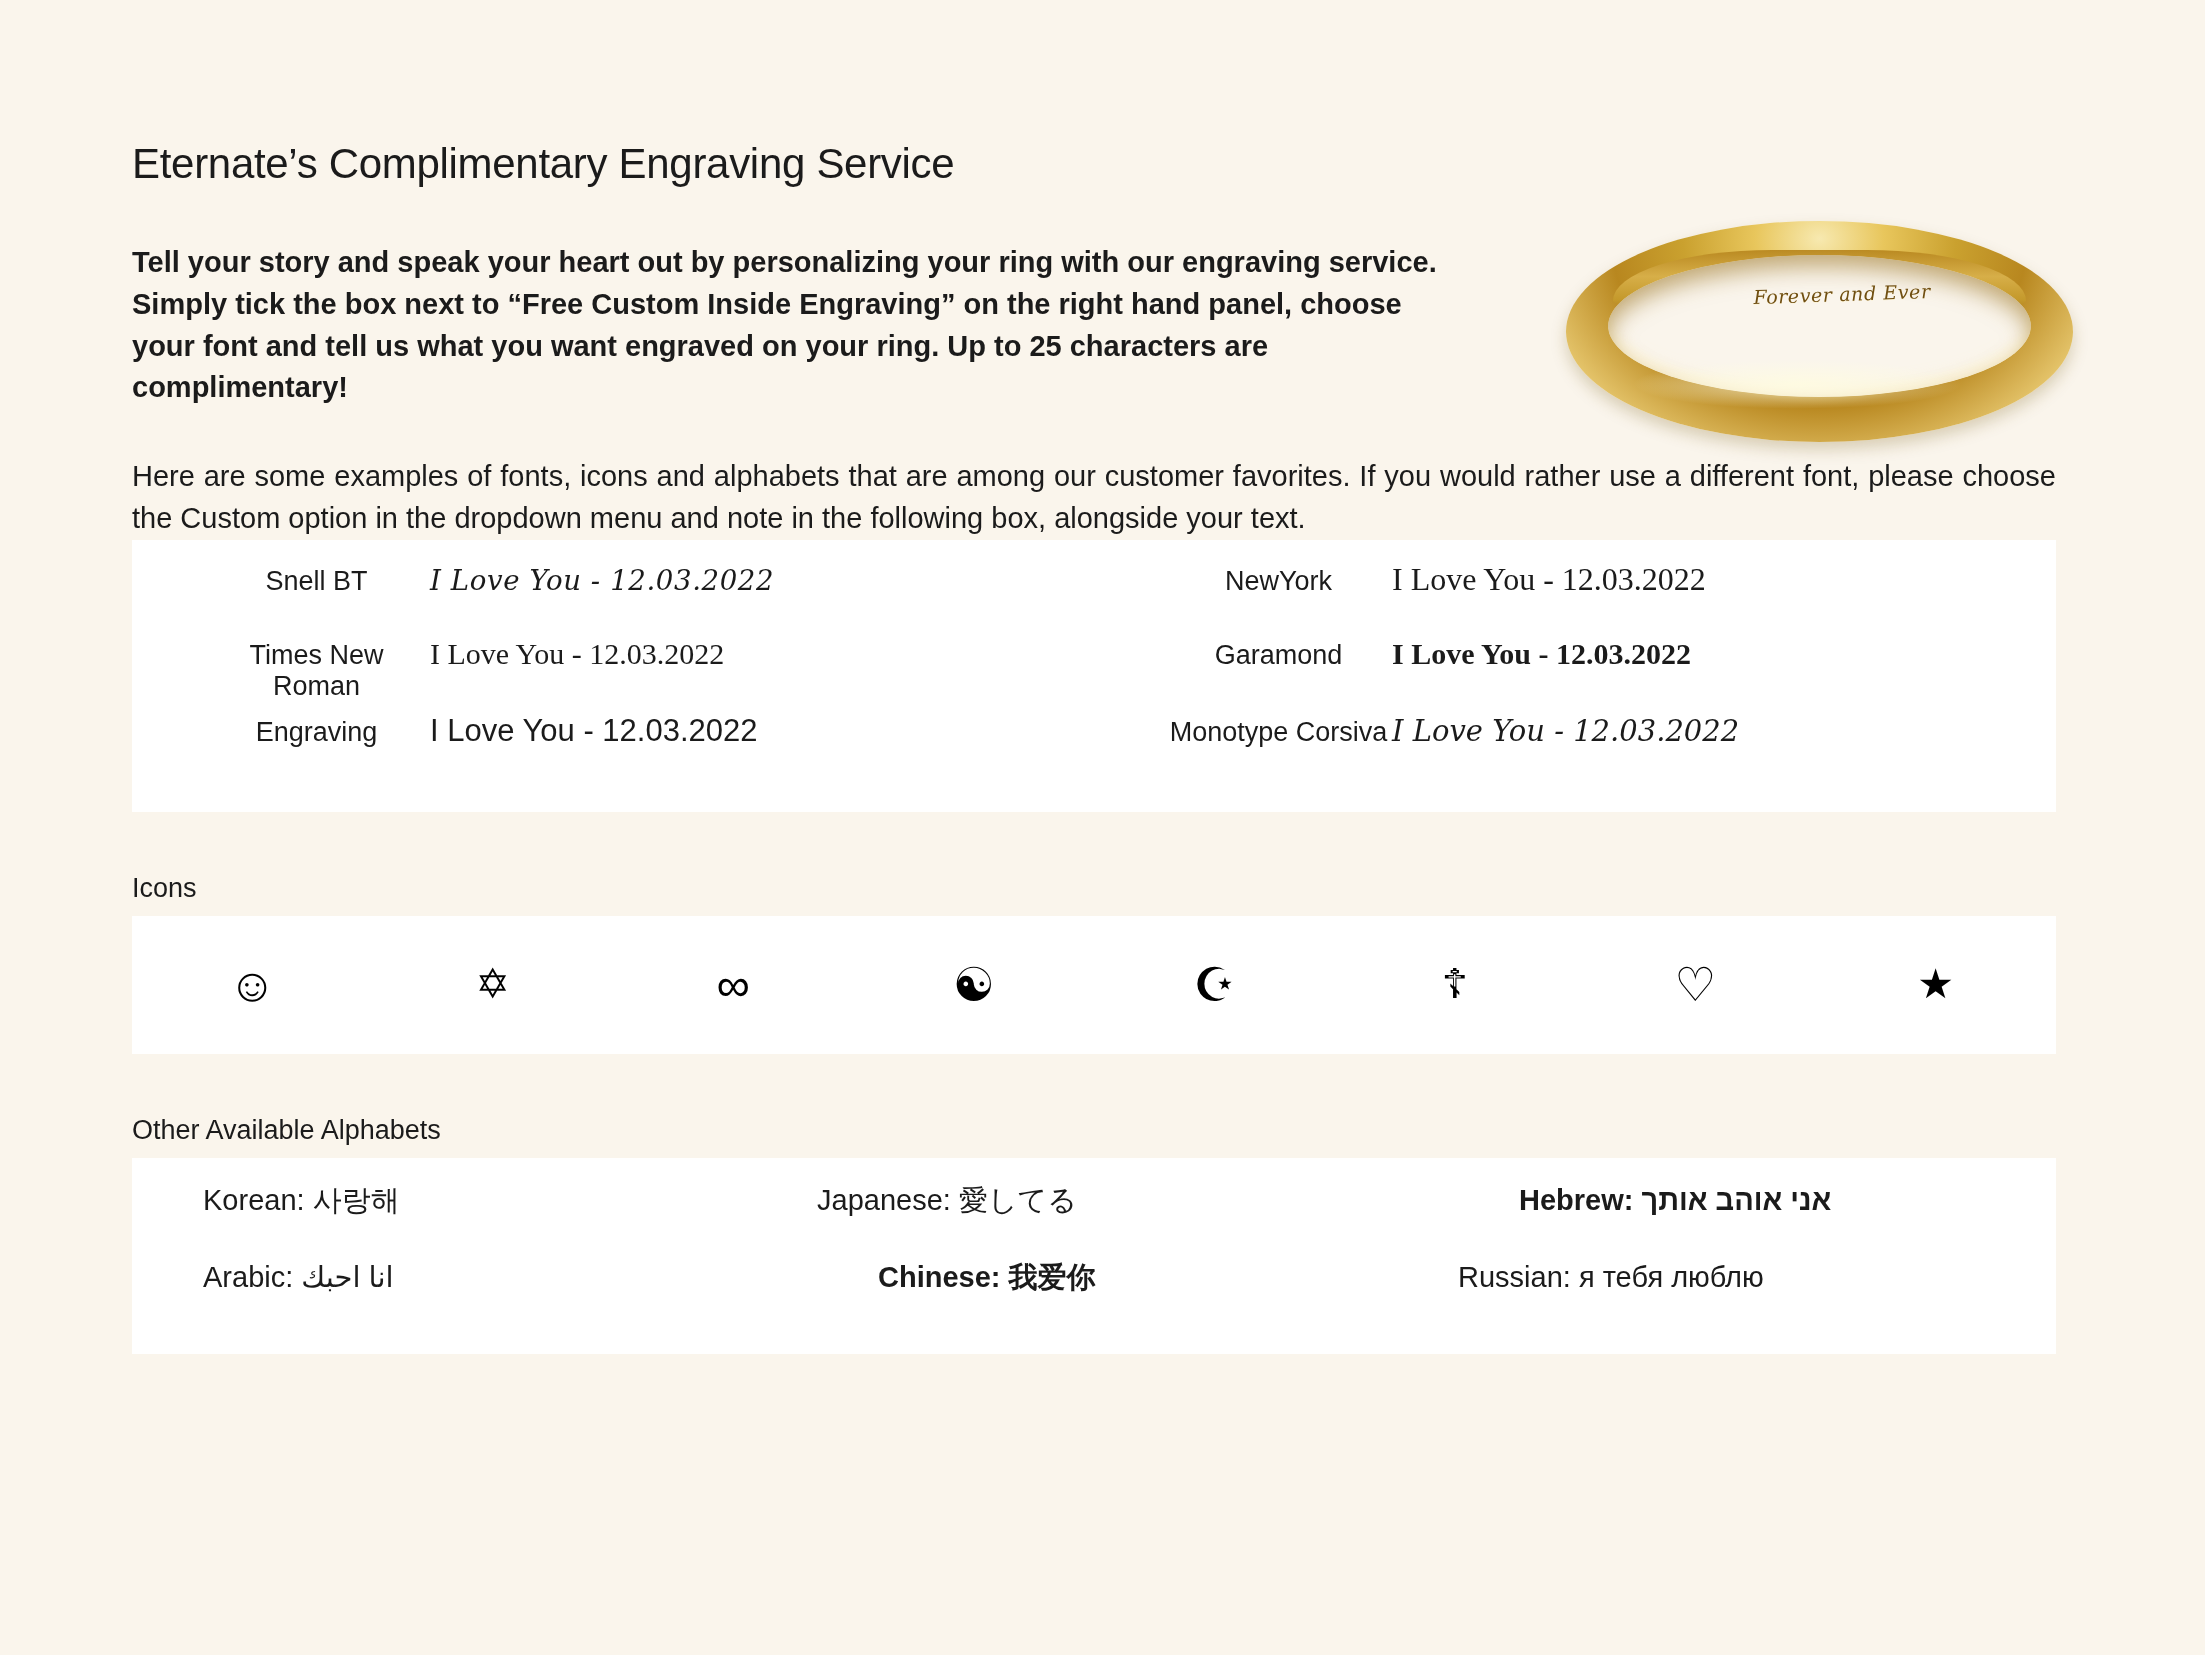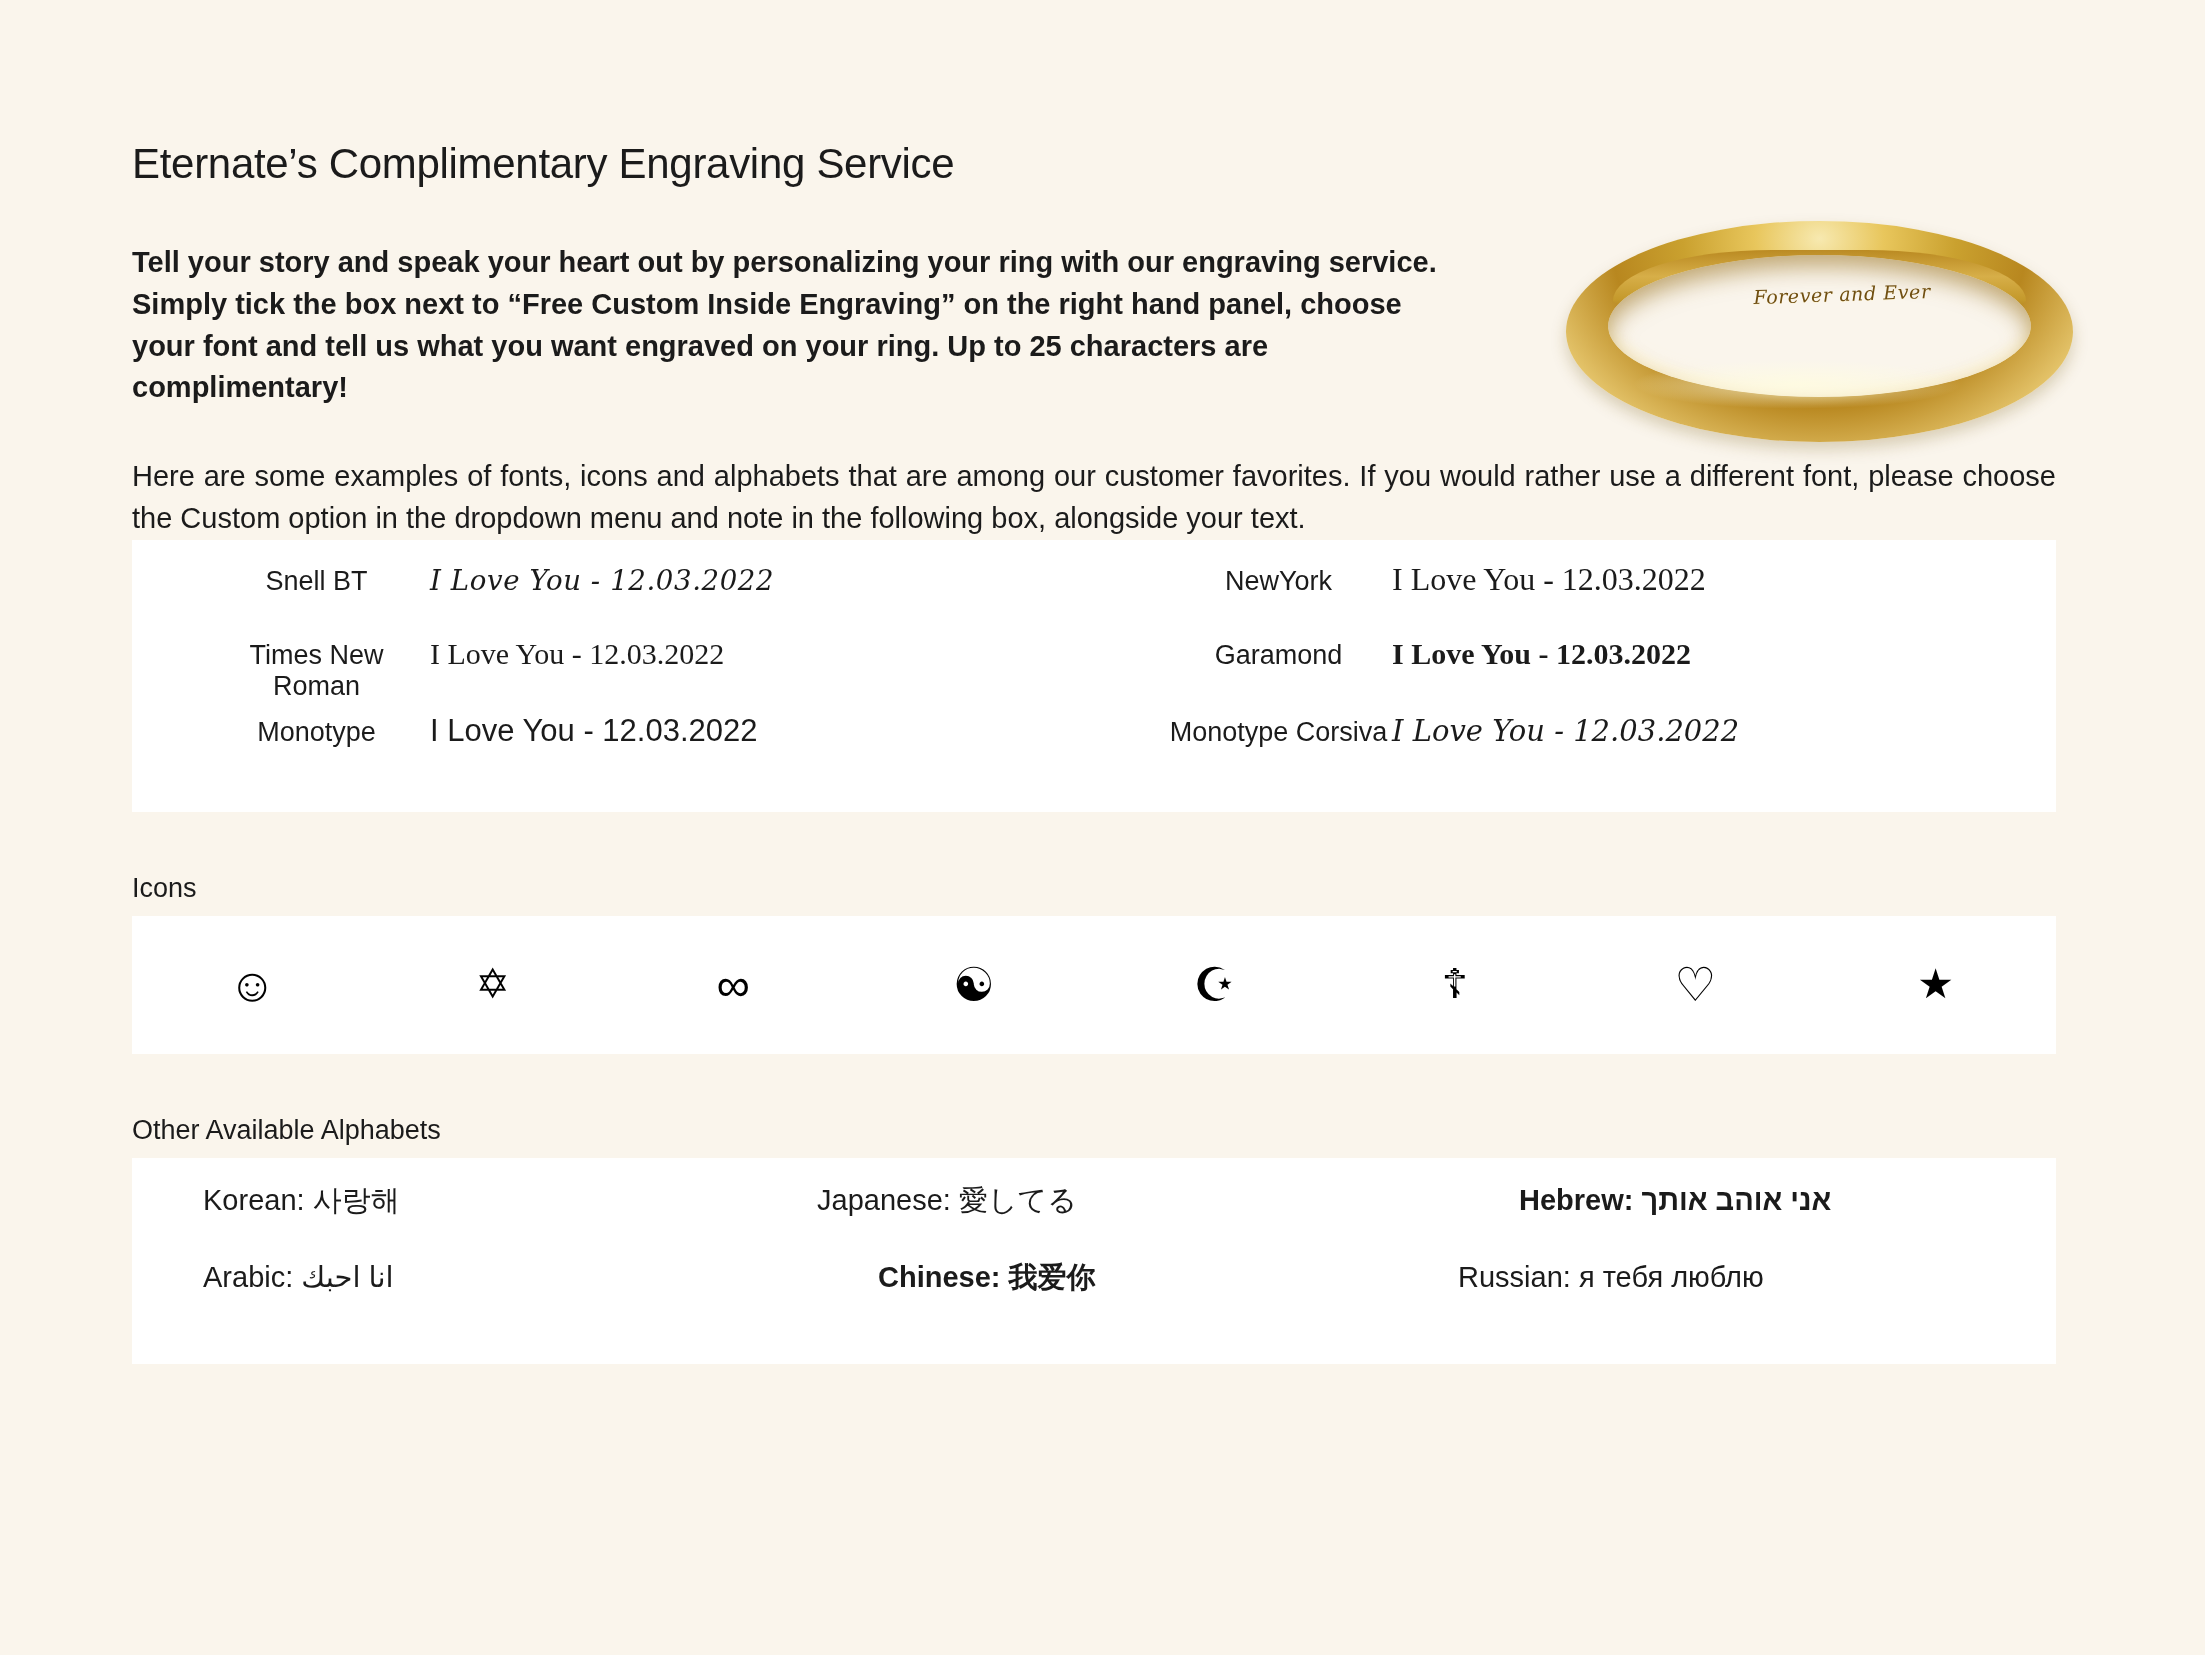--- a/index.html
+++ b/index.html
@@ -200,21 +200,21 @@
     flex: 1 1 0;
     text-align: center;
     font-size: 47px;
     line-height: 1;
     color: #000;
   }
   .icon-cell.small { font-size: 41px; }
 
   
   .alpha-panel {
-    padding: 23px 0 29px 0;
+    padding: 23px 0 19px 0;
   }
   .alpha-row {
     display: flex;
     height: 77px;
     align-items: baseline;
   }
   .alpha-cell {
     width: 641px;
     box-sizing: border-box;
     font-size: 29px;
@@ -258,21 +258,21 @@
           <div class="font-sample f-times">I Love You - 12.03.2022</div>
         </div>
         <div class="font-cell">
           <div class="font-name">Garamond</div>
           <div class="font-sample f-garamond">I Love You - 12.03.2022</div>
         </div>
       </div>
 
       <div class="font-row">
         <div class="font-cell">
-          <div class="font-name">Monotype</div>
+          <div class="font-name">Engraving</div>
           <div class="font-sample f-helvetica">I Love You - 12.03.2022</div>
         </div>
         <div class="font-cell">
           <div class="font-name">Monotype Corsiva</div>
           <div class="font-sample f-corsiva">I Love You - 12.03.2022</div>
         </div>
       </div>
 
     </div>
 

